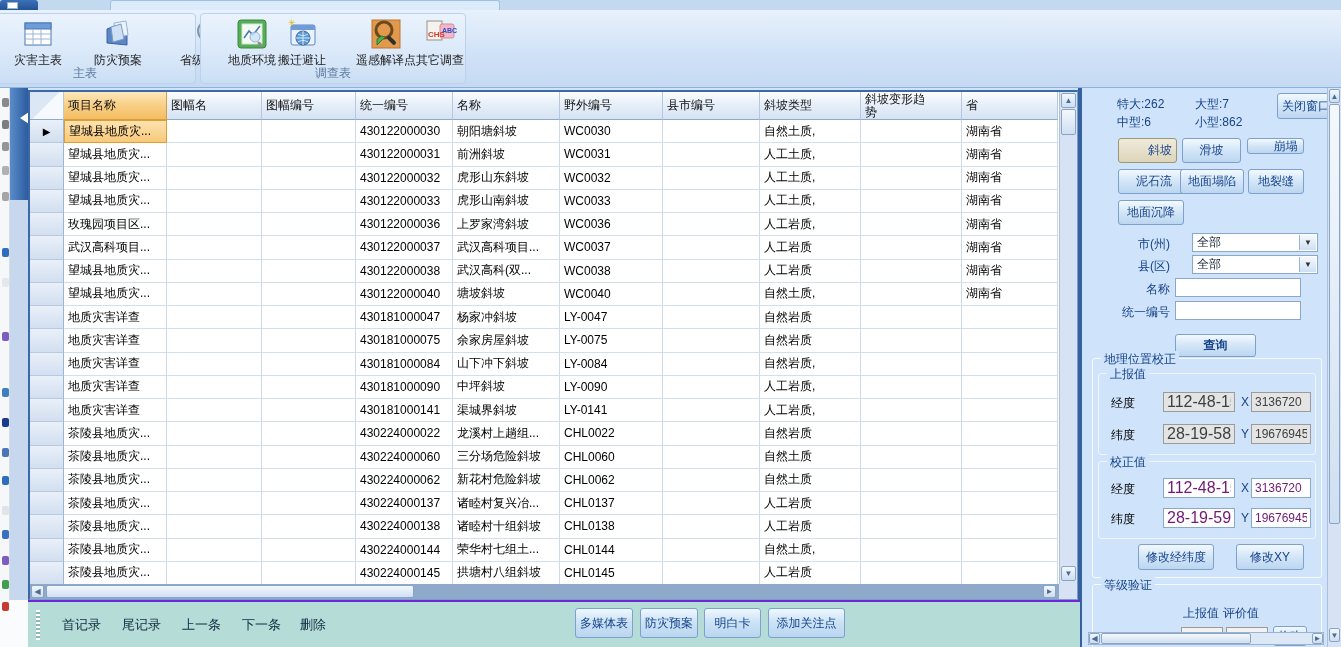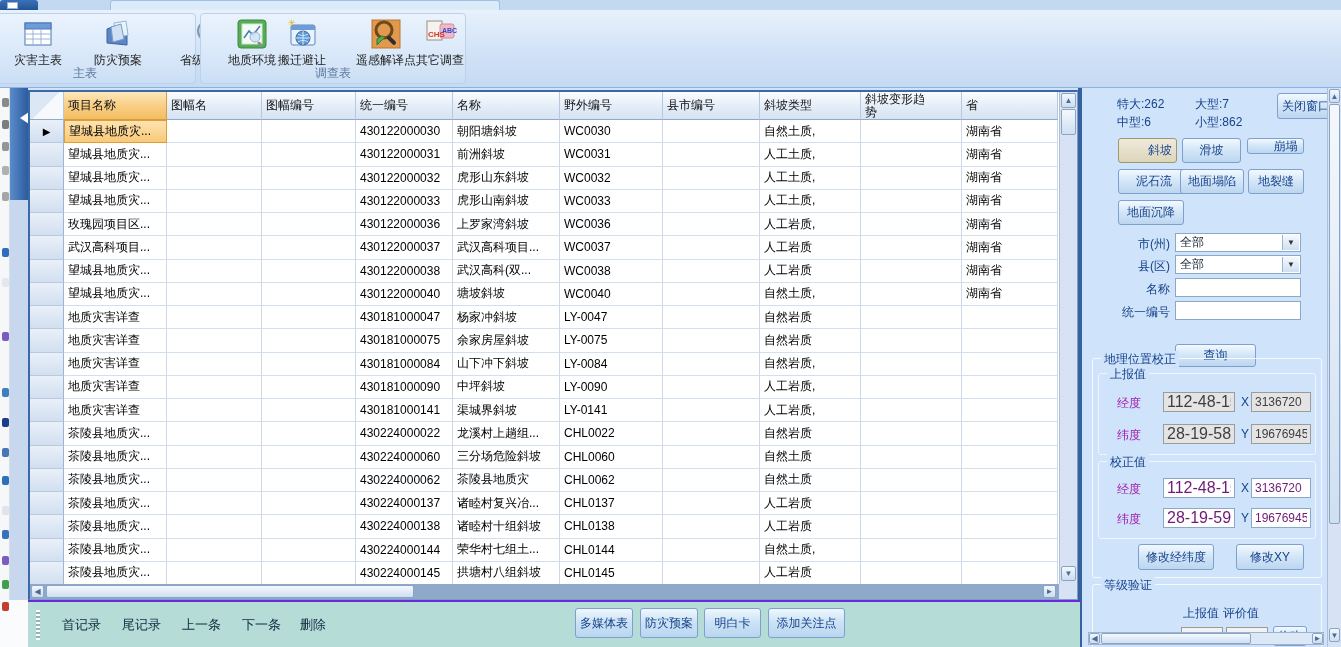--- a/index.html
+++ b/index.html
@@ -59,27 +59,27 @@
         border:1px solid #7da0cc;border-radius:3px;color:#15428b;font-size:12px;
         display:flex;align-items:center;justify-content:center;cursor:pointer;box-sizing:border-box;}
   
   .rp{position:absolute;left:1085px;top:88px;width:256px;height:559px;background:#cfe3fa;overflow:hidden;}
   .stat{position:absolute;color:#15428b;white-space:nowrap;}
   .blue-btn{position:absolute;background:linear-gradient(#f3f9fe,#d5e7f8 45%,#bcd6f0);border:1px solid #7da0cc;
         border-radius:3px;color:#15428b;font-size:12px;display:flex;align-items:center;justify-content:center;
         cursor:pointer;box-sizing:border-box;white-space:nowrap;overflow:hidden;}
   .active-btn{background:linear-gradient(#efeadb,#ddd5ba);border:1px solid #9a9a6e;color:#15428b;padding-left:25px;}
   .flabel{position:absolute;left:0;width:85px;text-align:right;color:#15428b;white-space:nowrap;}
-  .dd{position:absolute;left:90px;width:126px;height:19px;background:#fff;border:1px solid #8aa8c8;box-sizing:border-box;color:#123;display:flex;align-items:center;padding-left:4px;}
+  .dd{position:absolute;left:107px;width:126px;height:19px;background:#fff;border:1px solid #8aa8c8;box-sizing:border-box;color:#123;display:flex;align-items:center;padding-left:4px;}
   .dd .dda{position:absolute;right:1px;top:1px;width:16px;height:15px;background:linear-gradient(#f4f9fe,#cfe0f2);border-left:1px solid #9ab4d2;font-size:8px;color:#333;display:flex;align-items:center;justify-content:center;}
   .tinput{position:absolute;left:90px;width:126px;height:19px;background:#fff;border:1px solid #8aa8c8;box-sizing:border-box;font-size:12px;padding:0 3px;color:#173a63;font-family:inherit;}
   .gbox{position:absolute;border:1px solid #f6fafe;border-radius:3px;box-sizing:border-box;}
   .gbox>.gtitle{position:absolute;left:8px;top:-8px;background:#cfe3fa;padding:0 3px;color:#15428b;white-space:nowrap;}
   .georow{position:absolute;left:0;width:218px;height:20px;}
-  .glab{position:absolute;left:1px;width:58px;text-align:center;top:3px;color:#a21caf;}
+  .glab{position:absolute;left:12px;width:58px;text-align:left;top:3px;color:#000000;}
   .ginp{position:absolute;left:64px;top:0;width:72px;height:20px;box-sizing:border-box;font-size:16px;padding:0 3px;font-family:inherit;}
   .xylab{position:absolute;left:142px;top:3px;color:#15428b;}
   .xyinp{position:absolute;left:152px;top:0;width:60px;height:20px;box-sizing:border-box;font-size:12px;padding:0 3px;font-family:inherit;}
   .inp-dis{background:#e4e4e4;border:1px solid #9b9b9b;color:#3f3f3f;}
   .inp-en{background:#fff;border:1px solid #8aa8c8;color:#701a75;}
   .rpvscroll{position:absolute;left:242px;top:0;width:14px;height:559px;background:#d7e3f4;border-left:1px solid #aebfd6;box-sizing:border-box;}
   .rphscroll{position:absolute;left:3px;top:544px;width:236px;height:13px;background:#dde8f6;border:1px solid #9ab4d2;box-sizing:border-box;}
   .small-inp{position:absolute;height:18px;box-sizing:border-box;background:#f2f2f2;border:1px solid #9b9b9b;}
   .gradehdr{position:absolute;color:#15428b;white-space:nowrap;}
 </style>
@@ -401,21 +401,21 @@
         <div class="cell w8">自然土质</div>
         <div class="cell w9"></div>
         <div class="cell w10"></div>
       </div>
       <div class="grow">
         <div class="cell cellsel w0"></div>
         <div class="cell w1">茶陵县地质灾...</div>
         <div class="cell w2"></div>
         <div class="cell w3"></div>
         <div class="cell w4">430224000062</div>
-        <div class="cell w5">茶陵县地质灾</div>
+        <div class="cell w5">新花村危险斜坡</div>
         <div class="cell w6">CHL0062</div>
         <div class="cell w7"></div>
         <div class="cell w8">自然土质</div>
         <div class="cell w9"></div>
         <div class="cell w10"></div>
       </div>
       <div class="grow">
         <div class="cell cellsel w0"></div>
         <div class="cell w1">茶陵县地质灾...</div>
         <div class="cell w2"></div>
@@ -530,21 +530,21 @@
   </div>
   <div class="flabel" style="top:170px;">县(区)</div>
   <div class="dd" style="top:167px;">
     <span>全部</span>
     <span class="dda">▼</span>
   </div>
   <div class="flabel" style="top:193px;">名称</div>
   <input class="tinput" style="top: 190px;" value="">
   <div class="flabel" style="top:216px;">统一编号</div>
   <input class="tinput" style="top: 213px;" value="">
-  <div class="blue-btn" style="left:90px;top:256px;width:81px;height:23px;">查询</div>
+  <div class="blue-btn" style="left:90px;top:246px;width:81px;height:23px;font-weight:bold;">查询</div>
 
   <div class="gbox" style="left:7px;top:270px;width:230px;height:220px;">
     <span class="gtitle">地理位置校正</span>
 
     <div class="gbox" style="left:5px;top:14px;width:218px;height:82px;border-color:#eef5fc;">
       <span class="gtitle">上报值</span>
       <div class="georow" style="top:18px;">
         <span class="glab">经度</span>
         <input class="ginp inp-dis" disabled="" value="112-48-15.5" style="">
         <span class="xylab">X</span>

